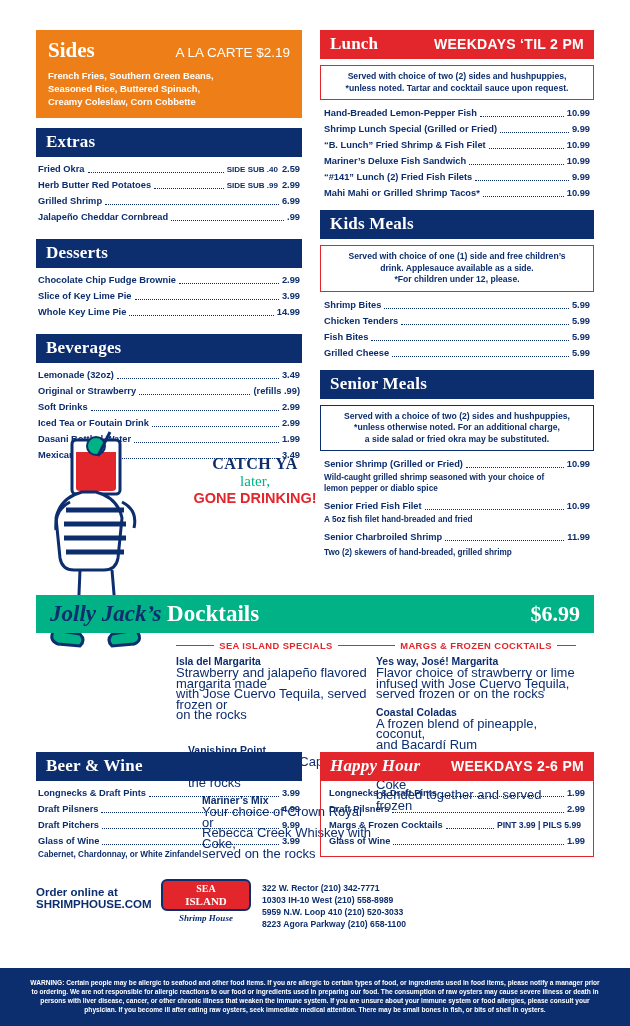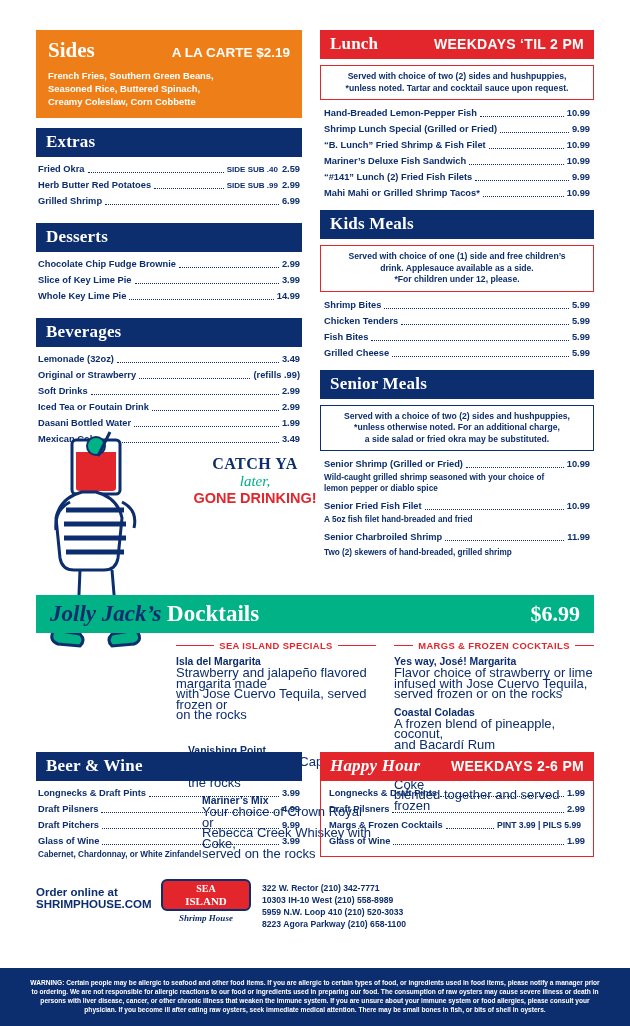--- a/index.html
+++ b/index.html
@@ -67,56 +67,56 @@
   .boxed.blue { border-color:#0d2e6e; }
 
   .sub { font-size:8.2px; font-weight:700; line-height:11px; }
 
   
   .sides-box { background:#ee7f18; color:#fff; padding:8px 12px 10px 12px; }
   .sides-title {
     font-family:"Liberation Serif", serif; font-size:21px; font-weight:700;
     display:flex; align-items:baseline; justify-content:space-between;
   }
-  .sides-alacarte { font-family:"Liberation Sans",sans-serif; font-size:13.5px; font-weight:700; }
+  .sides-alacarte { font-family:"Liberation Sans",sans-serif; font-size:13.5px; font-weight:400; }
   .sides-list { margin-top:6px; font-size:9.4px; font-weight:700; line-height:13px; }
 
   
   .dock-band {
     position:absolute; left:36px; top:595px; width:558px; height:38px;
     background:#00b285; color:#fff;
     display:flex; align-items:center; justify-content:space-between;
     padding:0 14px;
   }
   .dock-title { font-family:"Liberation Serif",serif; font-size:23px; font-weight:700; }
   .dock-title .script { font-style:italic; color:#0d2e6e; }
   .dock-price { font-family:"Liberation Serif",serif; font-size:22px; font-weight:700; }
 
   .dock-cols { position:absolute; left:36px; top:640px; width:558px; }
-  .dock-inner { display:flex; gap:18px; padding-left:140px; }
+  .dock-inner { display:flex; padding-left:140px; }
   .dock-col { width:200px; }
   .dock-head {
     color:#e3262b; font-size:9.4px; font-weight:700; letter-spacing:.4px;
     display:flex; align-items:center; gap:5px; margin-bottom:5px;
   }
   .dock-head .ln { flex:1 1 auto; height:1px; background:#e3262b; }
   .dk-item { margin-bottom:7px; }
   .dk-name { font-size:10.4px; font-weight:700; color:#0d2e6e; line-height:12px; }
   .dk-desc { font-size:13px; font-weight:400; color:#0d2e6e; line-height:10.5px; }
   .indent1 { padding-left:12px;margin-top:24px; }
   .indent2 { padding-left:26px; }
 
   
   .mascot { position:absolute; left:36px; top:430px; width:150px; height:230px; }
   .catch {
     position:absolute; left:190px; top:440px; width:130px; text-align:center;
     font-family:"Liberation Serif",serif; color:#0d2e6e;margin-top:15px;
   }
   .catch .l1 { font-size:16px; font-weight:700; letter-spacing:.5px; }
-  .catch .l2 { font-size:15px; font-style:italic; color:#00b285; }
+  .catch .l2 { font-size:15px; color:#00b285; }
   .catch .l3 { font-size:14.5px; font-weight:700; color:#e3262b; font-family:"Liberation Sans",sans-serif; }
 
   
   .bot-left { position:absolute; left:36px; top:752px; width:266px; }
   .bot-right { position:absolute; left:320px; top:752px; width:274px; }
   .hh-box { border:1.6px solid #e3262b; border-top:none; padding:6px 8px 8px 8px; }
 
   
   .order { position:absolute; left:36px; top:886px; width:120px; }
   .order .t1 { font-size:11.5px; font-weight:700; }
@@ -165,20 +165,25 @@
         <div class="row">
           <span class="nm">Herb Butter Red Potatoes</span>
           <span class="dots"></span>
           <span class="mid">SIDE SUB .99</span>
           <span class="pr">2.99</span>
         </div>
         <div class="row">
           <span class="nm">Grilled Shrimp</span>
           <span class="dots"></span>
           <span class="pr">6.99</span>
+        </div>
+        <div class="row">
+          <span class="nm">Jalapeño Cheddar Cornbread</span>
+          <span class="dots"></span>
+          <span class="pr">.99</span>
         </div>
       </div>
     </div>
 
     <div class="sec">
       <div class="hdr">Desserts</div>
       <div class="body">
         <div class="row">
           <span class="nm">Chocolate Chip Fudge Brownie</span>
           <span class="dots"></span>

